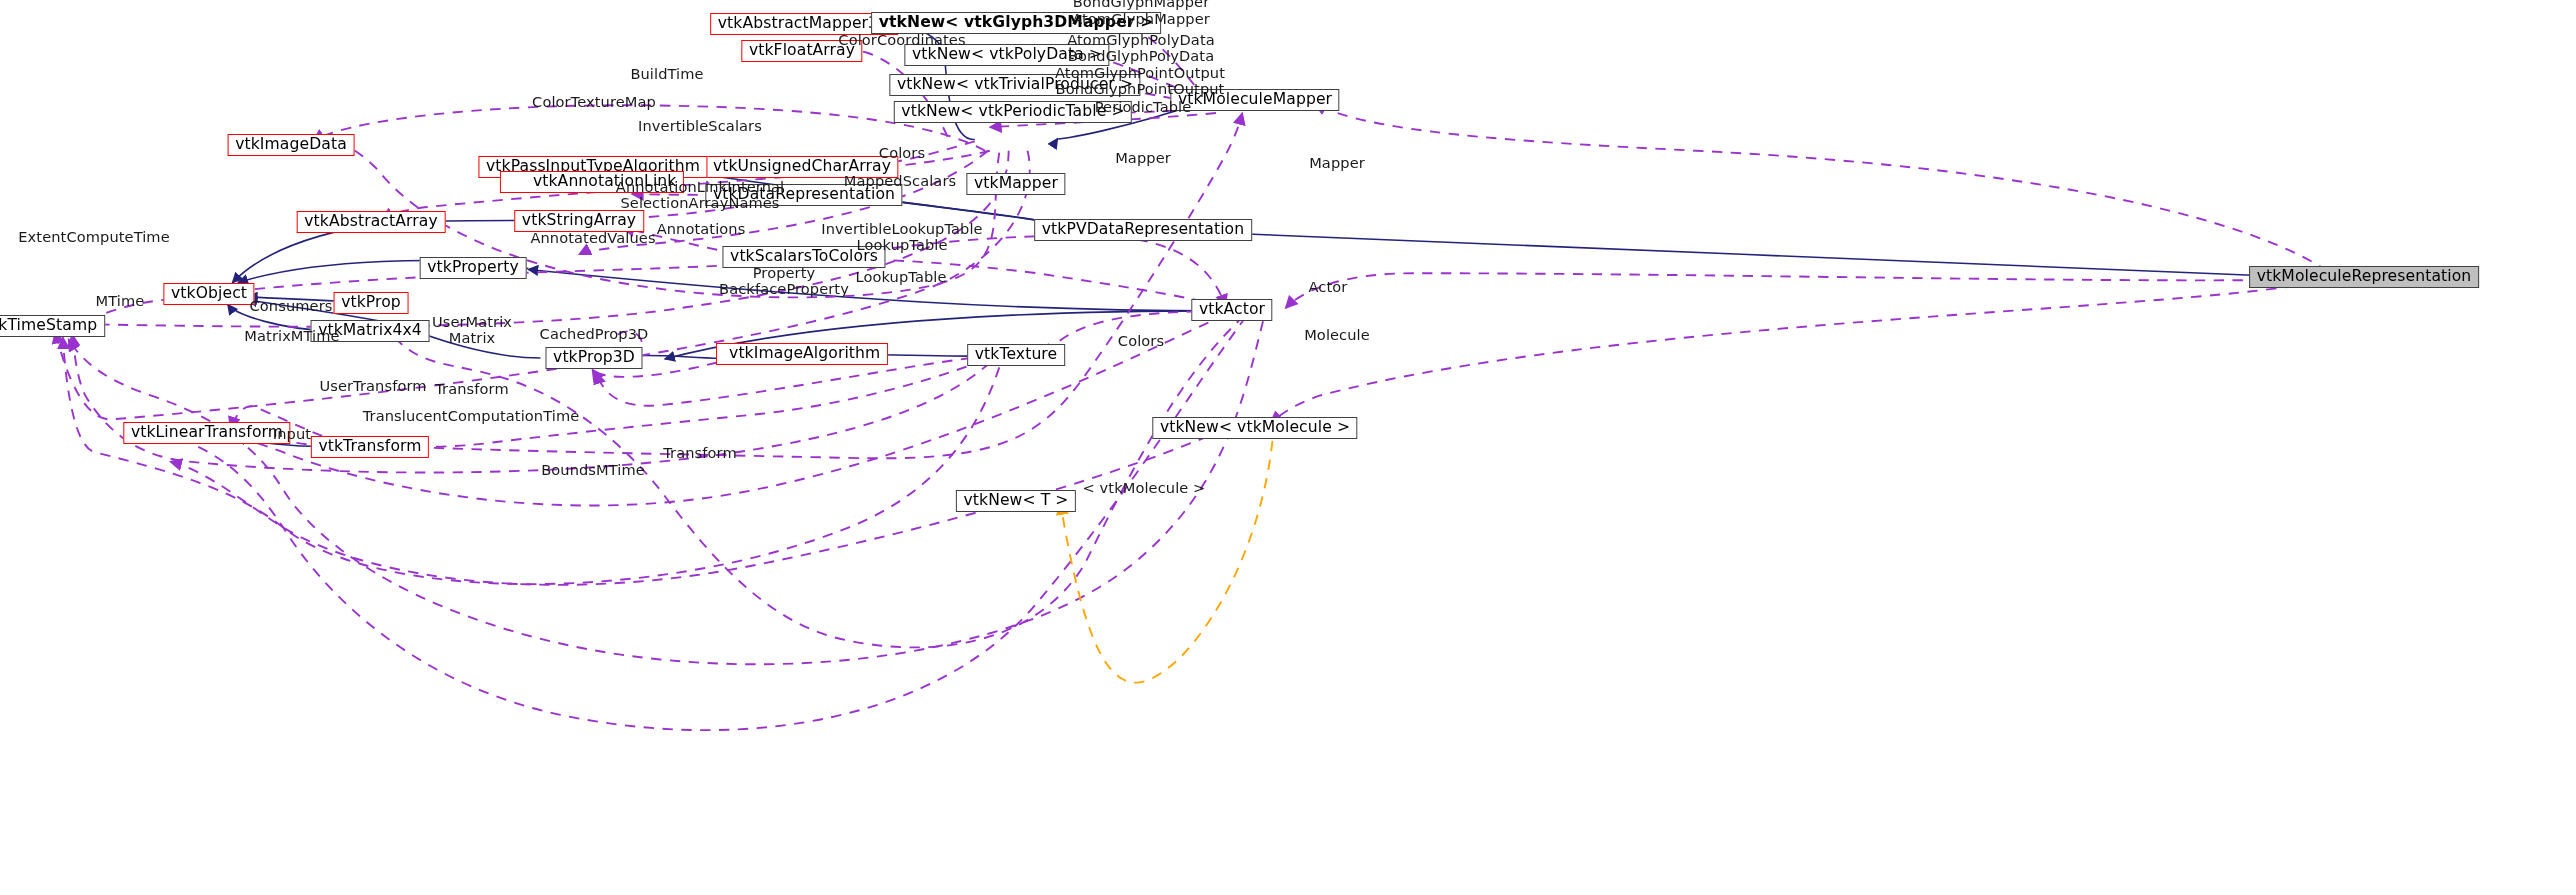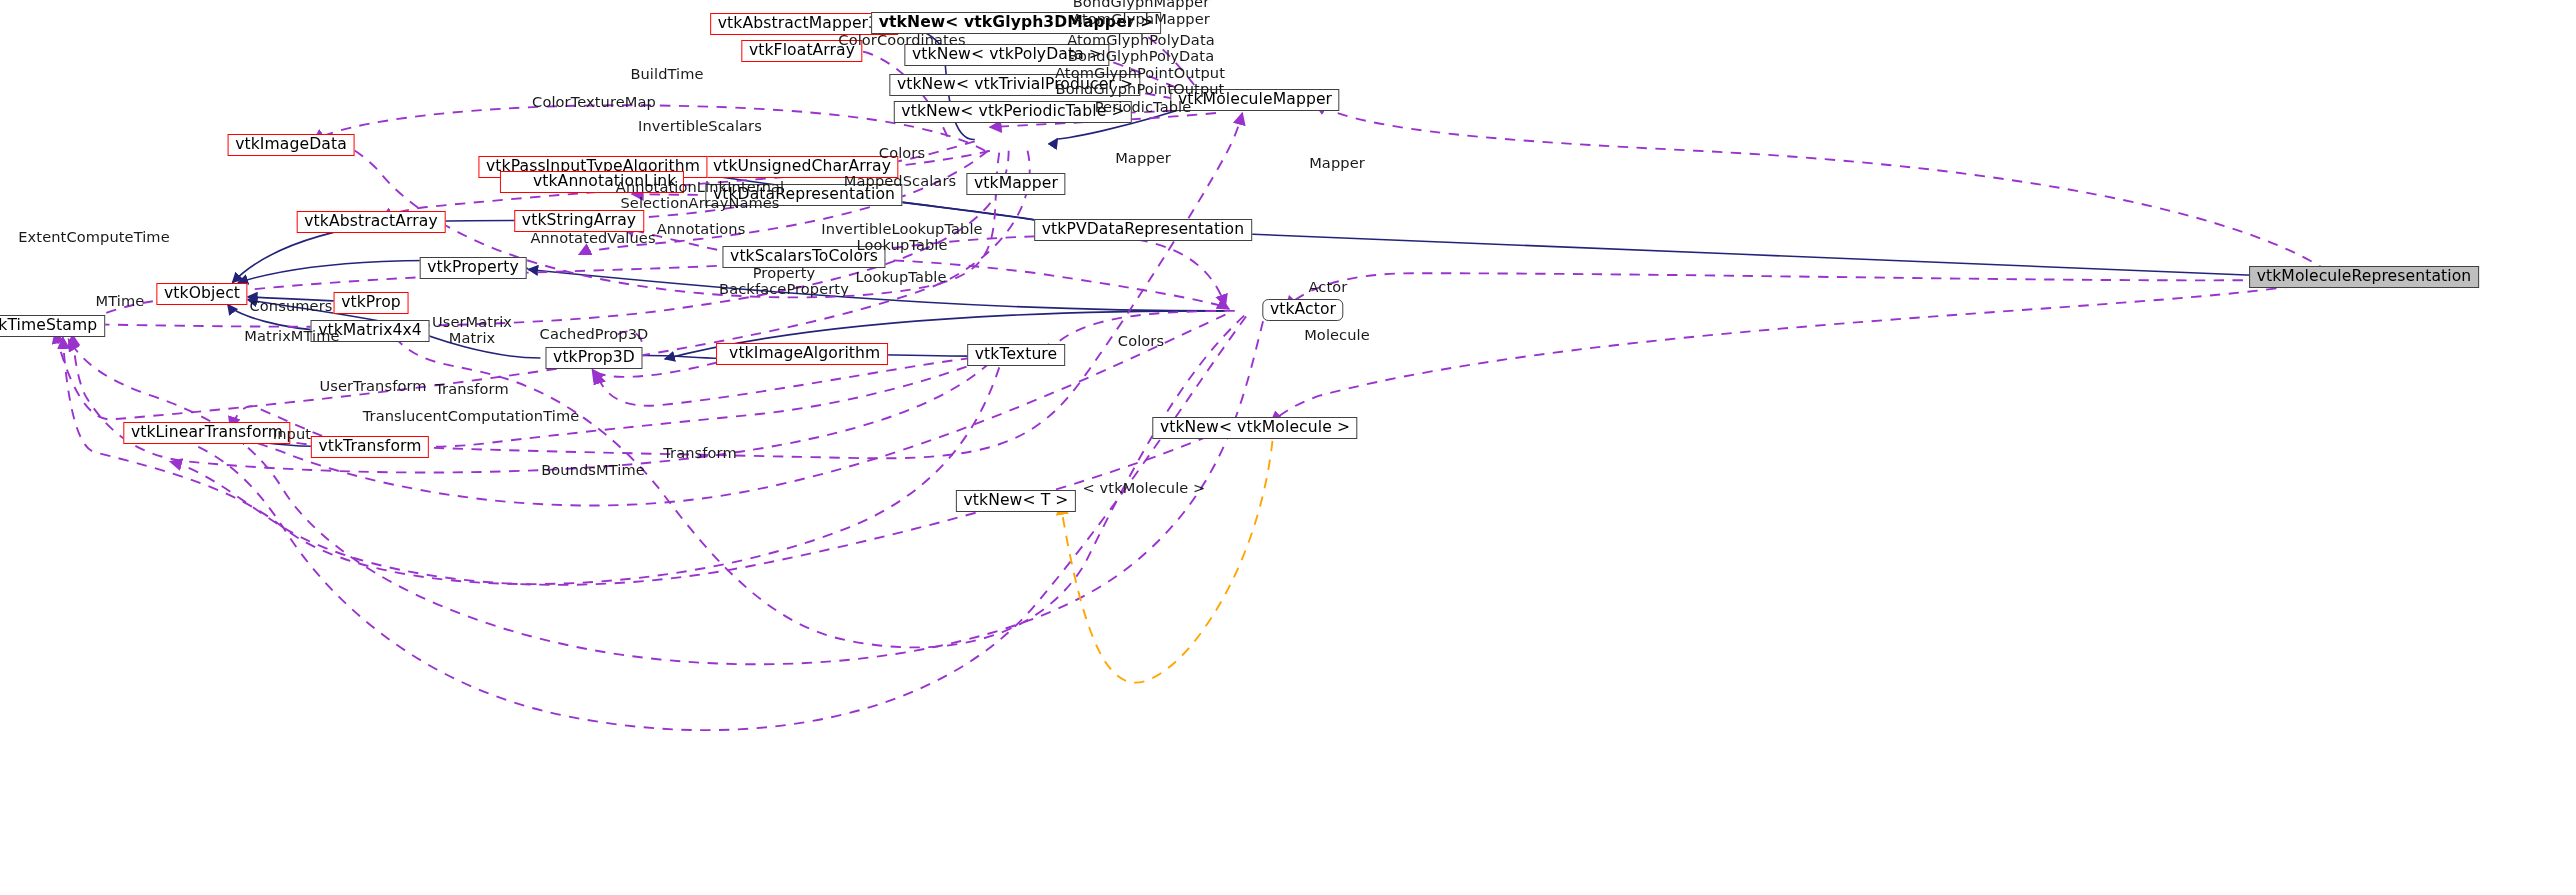--- a/index.html
+++ b/index.html
@@ -138,23 +138,23 @@
   <div class="node red" style="left:802px;  top:167px;">vtkUnsignedCharArray</div>
   <div class="node red" style="left:593px;  top:167px;">vtkPassInputTypeAlgorithm</div>
   <div class="node black" style="left:804px;  top:195px;">vtkDataRepresentation</div>
   <div class="node red" style="left:592px;  top:182px;padding-left:32px;">vtkAnnotationLink</div>
   <div class="node red" style="left:371px;  top:222px;">vtkAbstractArray</div>
   <div class="node red" style="left:579px;  top:221px;">vtkStringArray</div>
   <div class="node black" style="left:1143px; top:230px;">vtkPVDataRepresentation</div>
   <div class="node black" style="left:804px;  top:257px;">vtkScalarsToColors</div>
   <div class="node black" style="left:473px;  top:268px;">vtkProperty</div>
   <div class="node focus" style="left:2364px; top:277px;">vtkMoleculeRepresentation</div>
-  <div class="node red" style="left:202px;  top:294px;">vtkObject</div>
+  <div class="node red" style="left:209px;  top:294px;">vtkObject</div>
   <div class="node red" style="left:371px;  top:303px;">vtkProp</div>
-  <div class="node black" style="left:1303px; top:310px;border-radius:6px;">vtkActor</div>
+  <div class="node black" style="left:1232px; top:310px;">vtkActor</div>
   <div class="node black" style="left:40px;   top:326px;">vtkTimeStamp</div>
   <div class="node black" style="left:370px;  top:331px;">vtkMatrix4x4</div>
   <div class="node black" style="left:1016px; top:355px;">vtkTexture</div>
   <div class="node black" style="left:594px;  top:358px;">vtkProp3D</div>
   <div class="node red" style="left:802px;  top:354px;padding-left:12px;">vtkImageAlgorithm</div>
   <div class="node black" style="left:1255px; top:428px;">vtkNew&lt; vtkMolecule &gt;</div>
   <div class="node red" style="left:207px;  top:433px;">vtkLinearTransform</div>
   <div class="node red" style="left:370px;  top:447px;">vtkTransform</div>
   <div class="node black" style="left:1016px; top:501px;">vtkNew&lt; T &gt;</div>
 

